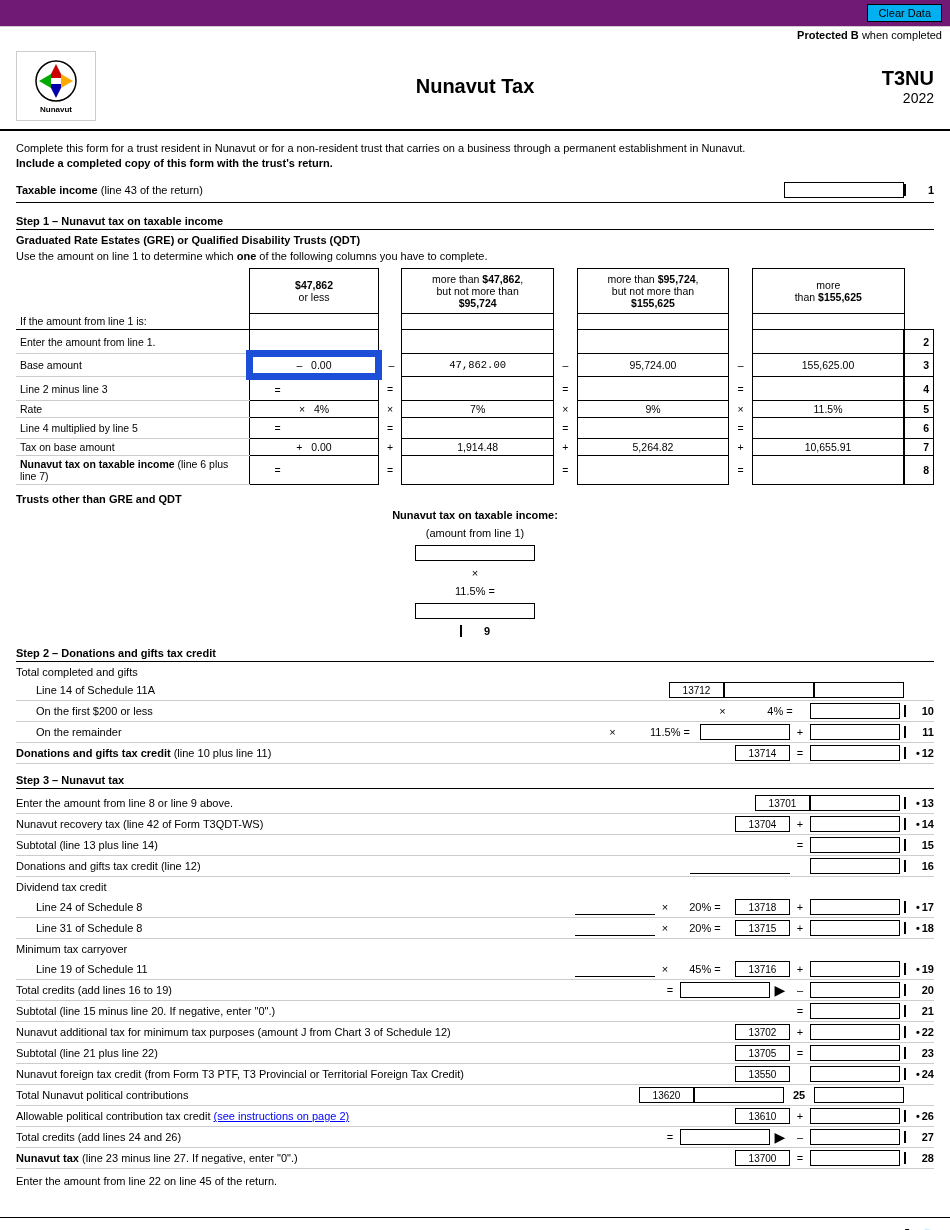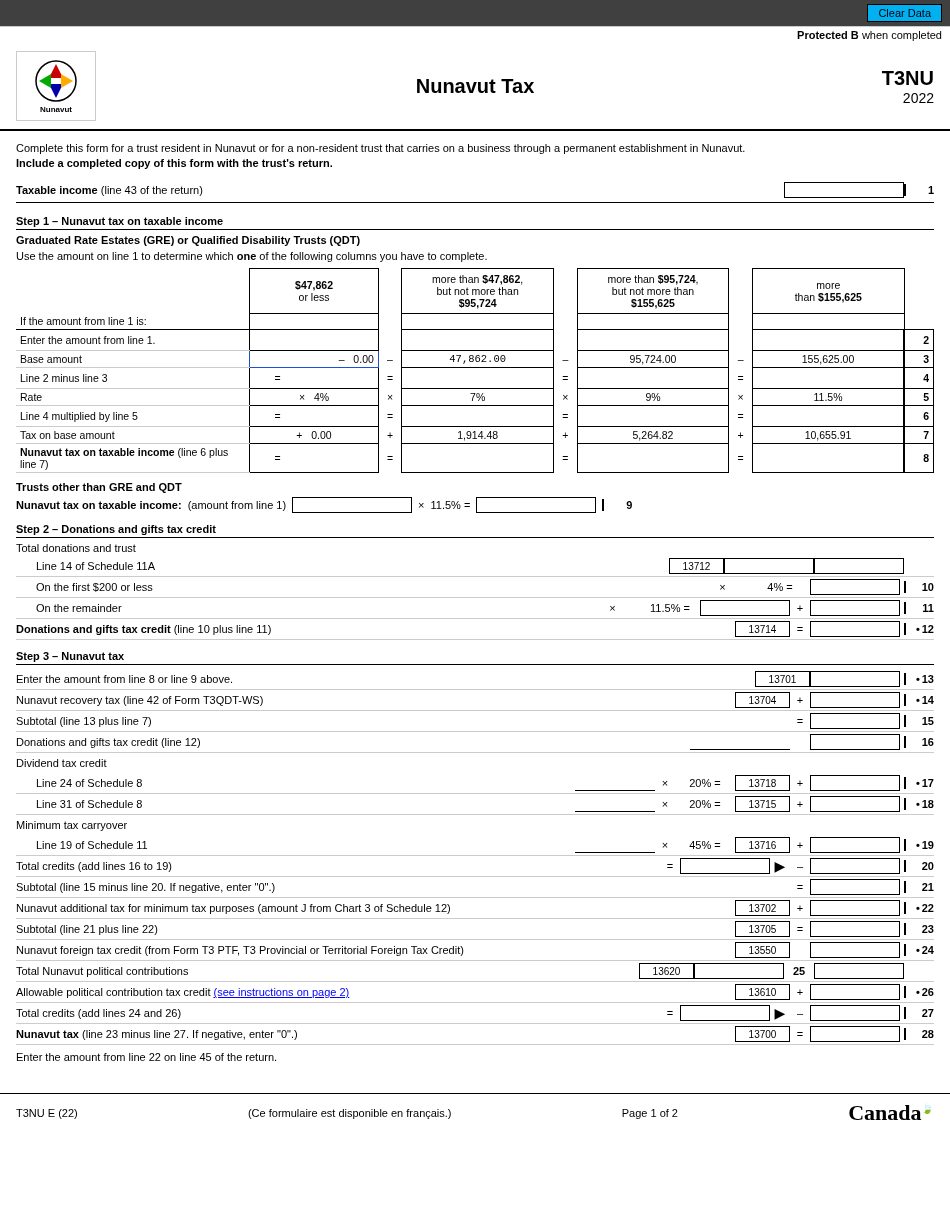--- a/index.html
+++ b/index.html
@@ -10,21 +10,21 @@
       color: #000;
       width: 950px;
       min-height: 1230px;
     }
     .top-bar {
       display: flex;
       justify-content: flex-end;
       align-items: center;
       padding: 4px 8px;
       border-bottom: 1px solid #ccc;
-      background: #404040;
+      background: #701a75;
     }
     .clear-data-btn {
       background: #00b0f0;
       color: #000;
       border: 1px solid #000;
       padding: 2px 10px;
       font-size: 11px;
       cursor: pointer;
       font-weight: normal;
     }
@@ -149,20 +149,21 @@
     }
     .trusts-other {
       margin: 8px 0;
       font-size: 11px;
     }
     .trusts-other .label { font-weight: bold; margin-bottom: 4px; }
     .trusts-other-row {
       display: flex;
       align-items: center;
       gap: 6px;
+      flex-direction: column;
     }
     .step3-row {
       display: flex;
       align-items: center;
       padding: 2px 0;
       border-bottom: 1px solid #ccc;
       min-height: 20px;
     }
     .step3-row .s3-label {
       flex: 1;
@@ -339,21 +340,21 @@
               </div></td>
           <td style="border:none;"></td>
           <td style="border:1px solid #000;"><div class="input-box" style="width:100%; border:none;">
                 <input type="text" style="">
               </div></td>
           <td class="line-num-col" style="border-left:2px solid #000; text-align:right; font-weight:bold;">2</td>
         </tr>
 
         <tr>
           <td style="border:none; border-bottom:1px solid #ccc; text-align:left;">Base amount</td>
-          <td style="border:1px solid #1d4ed8; text-align:right;margin-top:12px;">– &nbsp; 0.00</td>
+          <td style="border:7px solid #1d4ed8; text-align:center;margin-top:12px;">– &nbsp; 0.00</td>
           <td style="border:none; text-align:center;">–</td>
           <td style="border:1px solid #000; text-align:center;font-family:Liberation Mono, monospace;">47,862.00</td>
           <td style="border:none; text-align:center;">–</td>
           <td style="border:1px solid #000; text-align:center;">95,724.00</td>
           <td style="border:none; text-align:center;">–</td>
           <td style="border:1px solid #000; text-align:center;">155,625.00</td>
           <td class="line-num-col" style="border-left:2px solid #000; text-align:right; font-weight:bold;">3</td>
         </tr>
 
         <tr>
@@ -457,21 +458,21 @@
           </div>
         <div class="line-number-box">9</div>
       </div>
     </div>
   </div>
 
   <div class="step-section">
     <div class="section-title">Step 2 – Donations and gifts tax credit</div>
 
     <div style="font-size:11px; margin-bottom:2px;">
-      <span>Total donations and trust</span>
+      <span>Total completed and gifts</span>
     </div>
 
     <div class="step3-row">
       <div class="s3-label indent">Line 14 of Schedule 11A</div>
       <div class="s3-code">13712</div>
       <div style="width:90px; border:1px solid #000; height:16px;"><input type="text" style="width: 100%; border: none; height: 100%;"></div>
       <div style="width:90px; border:1px solid #000; height:16px;"><input type="text" style="width: 100%; border: none; height: 100%;"></div>
       <div style="width:30px;"></div>
     </div>
 
@@ -514,21 +515,21 @@
 
     <div class="step3-row">
       <div class="s3-label">Nunavut recovery tax (line 42 of Form T3QDT-WS)</div>
       <div class="s3-code">13704</div>
       <div style="width:20px; text-align:center;">+</div>
       <div style="width:90px; border:1px solid #000; height:16px;"><input type="text" style="width: 100%; border: none; height: 100%;"></div>
       <div class="s3-linenum bullet">14</div>
     </div>
 
     <div class="step3-row">
-      <div class="s3-label">Subtotal (line 13 plus line 7)</div>
+      <div class="s3-label">Subtotal (line 13 plus line 14)</div>
       <div style="width:55px;"></div>
       <div style="width:20px; text-align:center;">=</div>
       <div style="width:90px; border:1px solid #000; height:16px;"><input type="text" style="width: 100%; border: none; height: 100%;"></div>
       <div class="s3-linenum">15</div>
     </div>
 
     <div class="step3-row">
       <div class="s3-label">Donations and gifts tax credit (line 12)</div>
       <div style="width:100px; border-bottom:1px solid #000; height:16px;"></div>
       <div style="width:20px; text-align:center; font-weight:bold; font-size:13px;"></div>

